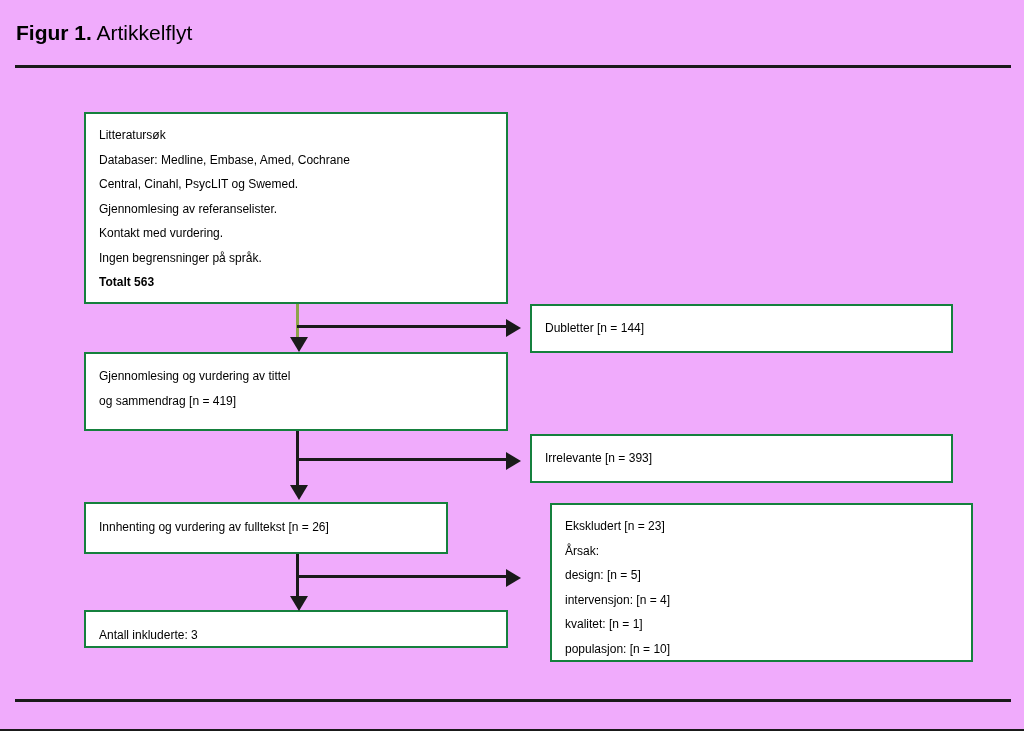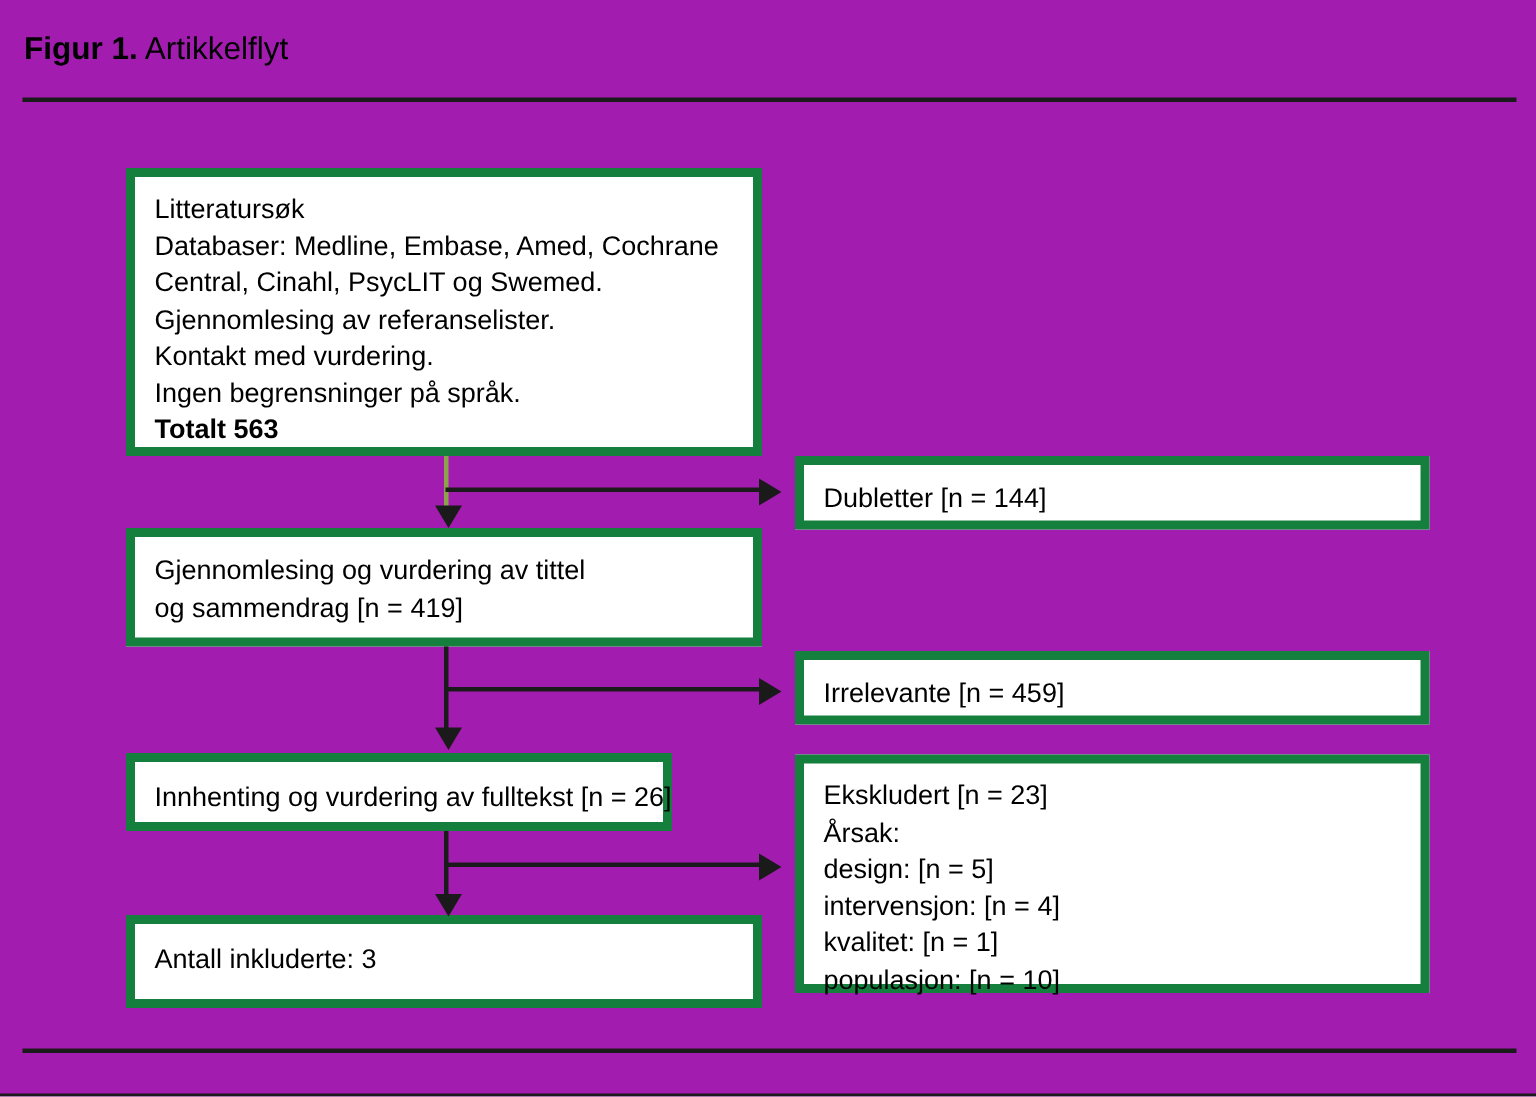--- a/index.html
+++ b/index.html
@@ -8,21 +8,21 @@
     background: #ffffff;
   }
   body {
     font-family: "Liberation Sans", "DejaVu Sans", sans-serif;
     color: #000000;
   }
   #page {
     position: relative;
     width: 1024px;
     height: 731px;
-    background: #a21caf;
+    background: #f0abfc;
     overflow: hidden;
     box-sizing: border-box;
     border-bottom: 2px solid #1a1a1a;
   }
 
   
   .fig-title {
     position: absolute;
     left: 16px;
     top: 19px;
@@ -51,53 +51,53 @@
     left: 15px;
     top: 699px;
     width: 996px;
     height: 3px;
   }
 
   
   .box {
     position: absolute;
     box-sizing: border-box;
-    border: 6px solid #15803d;
+    border: 2px solid #15803d;
     background: #ffffff;
     padding: 9px 13px 8px 13px;
-    font-size: 18px;
+    font-size: 12px;
     line-height: 24.5px;
     color: #000;
   }
   .box .line {
     display: block;
     white-space: nowrap;
   }
   .box .line.bold {
     font-weight: bold;
   }
 
   
   .box-search   { left: 84px;  top: 112px; width: 424px; height: 192px; }
   .box-screen   { left: 84px;  top: 352px; width: 424px; height: 79px;  }
   .box-fulltext { left: 84px;  top: 502px; width: 364px; height: 52px;  }
-  .box-included { left: 84px;  top: 610px; width: 424px; height: 62px;  }
+  .box-included { left: 84px;  top: 610px; width: 424px; height: 38px;  }
 
   
   .box-dupes      { left: 530px; top: 304px; width: 423px; height: 49px; }
   .box-irrelevant { left: 530px; top: 434px; width: 423px; height: 49px; }
   .box-excluded   { left: 530px; top: 503px; width: 423px; height: 159px; }
 
   
   .box-screen   { padding-top: 10px; }
   .box-fulltext { padding-top: 11px; }
   .box-included { padding-top: 11px; }
   .box-dupes      { padding-top: 10px; }
   .box-irrelevant { padding-top: 10px; }
-  .box-excluded   { padding-top: 9px; }
+  .box-excluded   { padding-top: 9px; margin-left: 20px; }
 
   
   .conn-v {
     position: absolute;
     width: 3px;
     background: #1a1a1a;
   }
   .conn-v.green { background: #8da34a; }
 
   .conn-h {
@@ -173,21 +173,21 @@
 
   <div class="box box-included">
     <span class="line">Antall inkluderte: 3</span>
   </div>
 
   <div class="box box-dupes">
     <span class="line">Dubletter [n = 144]</span>
   </div>
 
   <div class="box box-irrelevant">
-    <span class="line">Irrelevante [n = 459]</span>
+    <span class="line">Irrelevante [n = 393]</span>
   </div>
 
   <div class="box box-excluded">
     <span class="line">Ekskludert [n = 23]</span>
     <span class="line">Årsak:</span>
     <span class="line">design: [n = 5]</span>
     <span class="line">intervensjon: [n = 4]</span>
     <span class="line">kvalitet: [n = 1]</span>
     <span class="line">populasjon: [n = 10]</span>
   </div>

